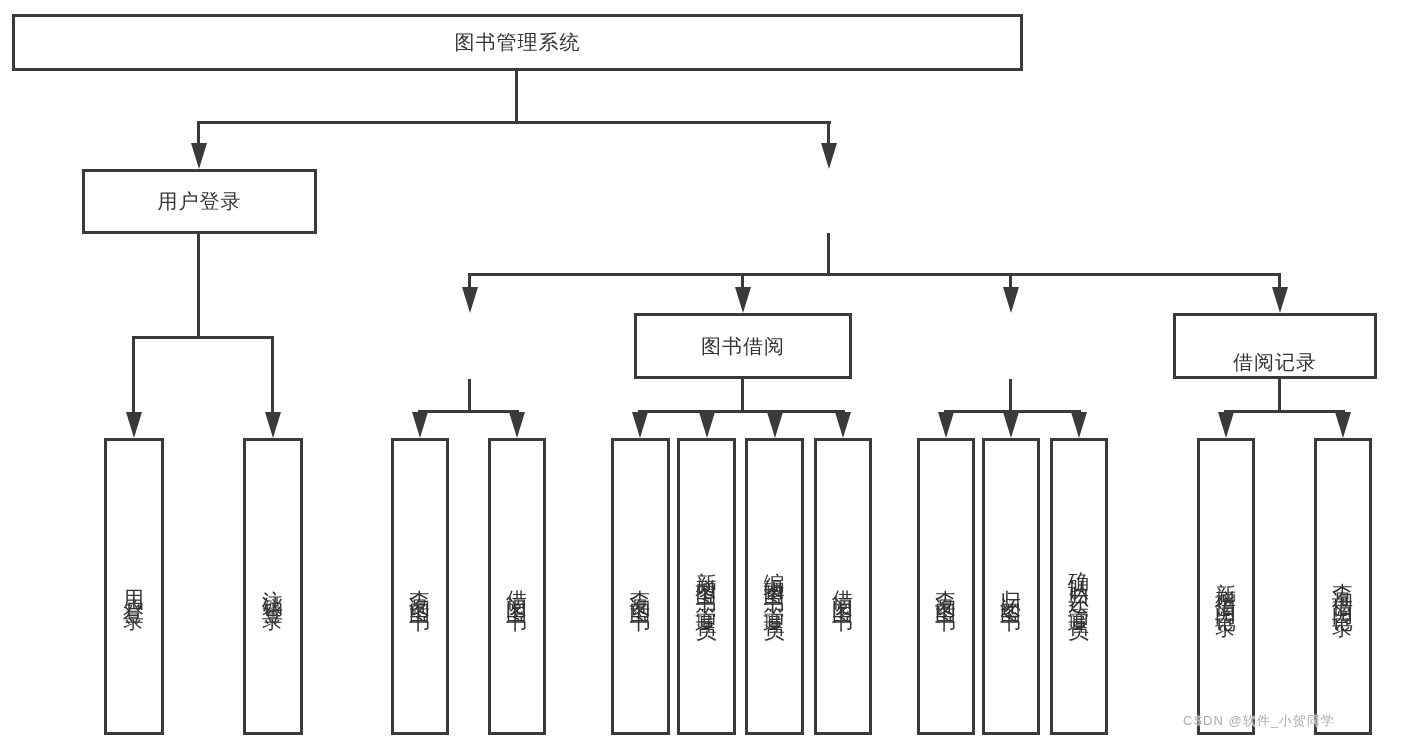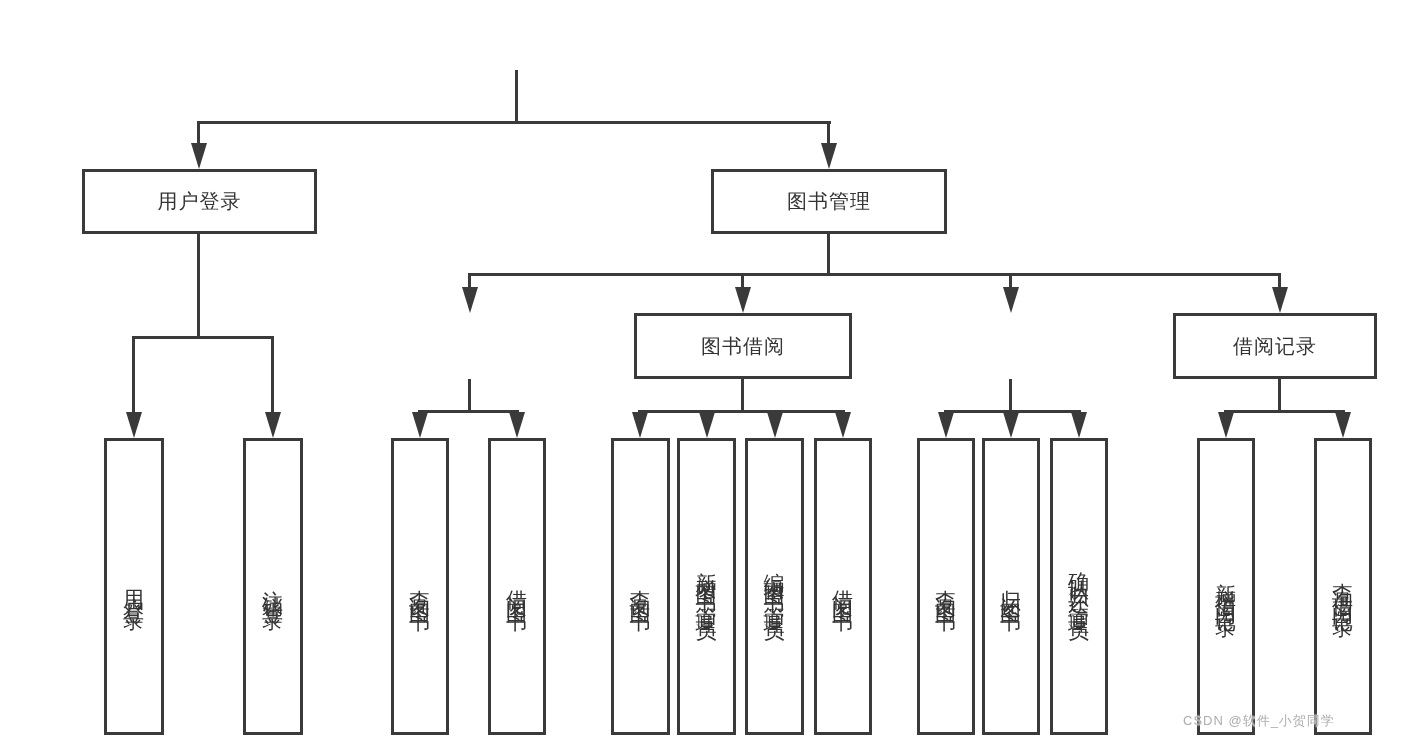--- a/index.html
+++ b/index.html
@@ -52,33 +52,33 @@
     white-space:nowrap;
     z-index:5;
     text-shadow:0 0 2px #fff,0 0 2px #fff;
   }
 </style>
 </head>
 <body>
 
 <div id="canvas">
 
+  <div class="node" style="left:12px;top:14px;width:1011px;height:57px;">
+    <span>图书管理系统</span>
+  </div>
 
   <div class="vline" style="left:515px;top:70px;height:51px;"></div>
   <div class="hline" style="left:197px;top:121px;width:634px;"></div>
   <div class="vline" style="left:197px;top:121px;height:24px;"></div>
   <div class="arrow" style="left:191px;top:143px;"></div>
   <div class="vline" style="left:827px;top:121px;height:24px;"></div>
   <div class="arrow" style="left:821px;top:143px;"></div>
 
   <div class="node" style="left:82px;top:169px;width:235px;height:65px;">
     <span>用户登录</span>
-  </div>
-  <div class="node" style="left:711px;top:169px;width:236px;height:65px;">
-    <span>图书管理</span>
   </div>
 
   <div class="vline" style="left:197px;top:233px;height:103px;"></div>
   <div class="hline" style="left:132px;top:336px;width:142px;"></div>
   <div class="vline" style="left:132px;top:336px;height:78px;"></div>
   <div class="arrow" style="left:126px;top:412px;"></div>
   <div class="vline" style="left:271px;top:336px;height:78px;"></div>
   <div class="arrow" style="left:265px;top:412px;"></div>
 
   <div class="vline" style="left:827px;top:233px;height:40px;"></div>
@@ -88,21 +88,21 @@
   <div class="vline" style="left:741px;top:273px;height:16px;"></div>
   <div class="arrow" style="left:735px;top:287px;"></div>
   <div class="vline" style="left:1009px;top:273px;height:16px;"></div>
   <div class="arrow" style="left:1003px;top:287px;"></div>
   <div class="vline" style="left:1278px;top:273px;height:16px;"></div>
   <div class="arrow" style="left:1272px;top:287px;"></div>
 
   <div class="node" style="left:634px;top:313px;width:218px;height:66px;">
     <span>图书借阅</span>
   </div>
-  <div class="node" style="left:1173px;top:313px;width:204px;height:66px;">
+  <div class="node" style="left:1173px;top:313px;width:204px;height:66px;align-items:flex-end;">
     <span>借阅记录</span>
   </div>
 
   <div class="vline" style="left:468px;top:379px;height:31px;"></div>
   <div class="hline" style="left:418px;top:410px;width:101px;"></div>
   <div class="arrow" style="left:412px;top:412px;"></div>
   <div class="arrow" style="left:509px;top:412px;"></div>
 
   <div class="vline" style="left:741px;top:379px;height:31px;"></div>
   <div class="hline" style="left:638px;top:410px;width:207px;"></div>

